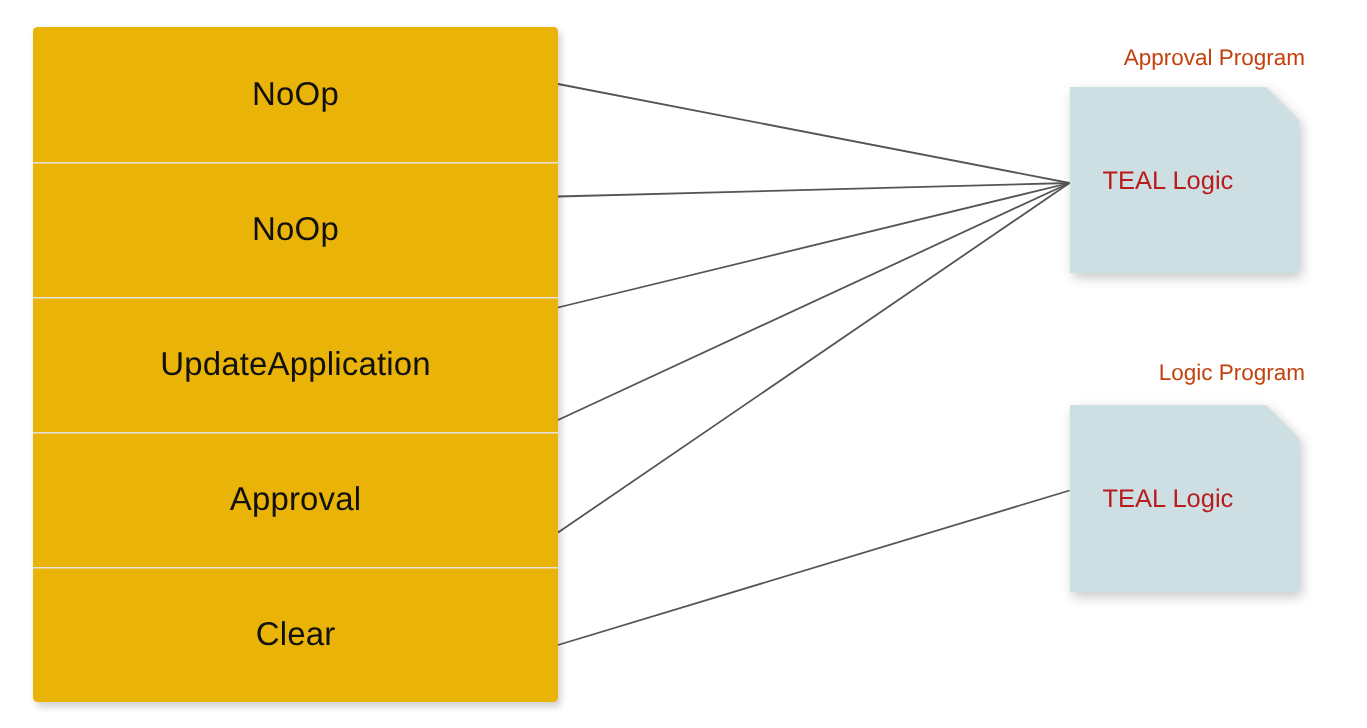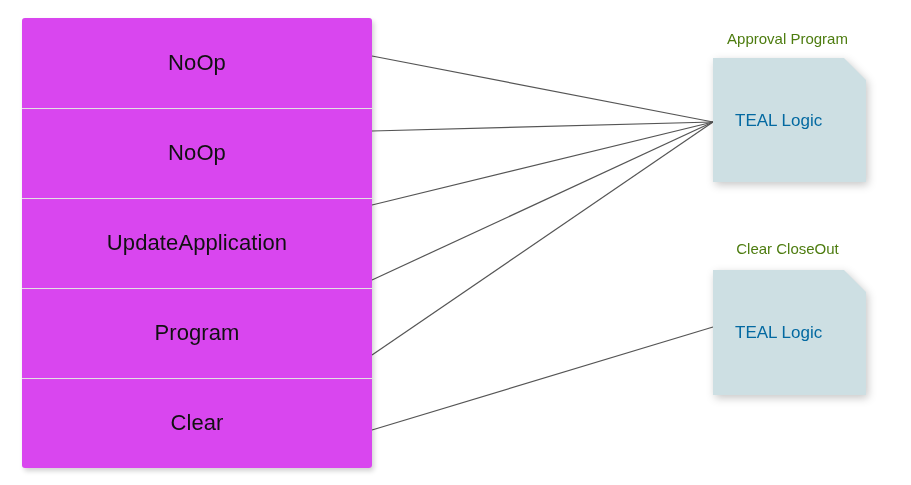--- a/index.html
+++ b/index.html
@@ -46,21 +46,21 @@
     box-shadow: 2px 3px 5px rgba(0,0,0,0.18);
     display: flex;
     flex-direction: column;
   }
   .oncomplete-row {
     flex: 1 1 0;
     display: flex;
     align-items: center;
     justify-content: center;
     position: relative;
-    background: #d946ef;
+    background: #eab308;
   }
   .oncomplete-row + .oncomplete-row::before {
     content: "";
     position: absolute;
     left: 0;
     right: 0;
     top: 0;
     height: 1px;
     background: #e2e2e2;
   }
@@ -80,42 +80,42 @@
   }
 
   
   .program-group {
     position: absolute;
   }
   .program-title {
     position: absolute;
     font-size: 15px;
     line-height: 1;
-    color: #4d7c0f;
+    color: #c2410c;
     white-space: nowrap;
-    text-align: center;
+    text-align: right;
   }
   .program-card {
     position: absolute;
     display: flex;
     align-items: center;
     filter: drop-shadow(2px 3px 4px rgba(0,0,0,0.22));
   }
   .program-card .card-shape {
     position: absolute;
     inset: 0;
     background: #cddfe3;
     -webkit-clip-path: polygon(0 0, calc(100% - 22px) 0, 100% 22px, 100% 100%, 0 100%);
     clip-path: polygon(0 0, calc(100% - 22px) 0, 100% 22px, 100% 100%, 0 100%);
   }
   .program-card .card-label {
     position: relative;
     font-size: 17px;
     line-height: 1;
-    color: #0369a1;
+    color: #b91c1c;
     padding-left: 22px;
     white-space: nowrap;
   }
 
   
   #approval-group { left: 705px; top: 28px; width: 175px; height: 160px; }
   #approval-title { left: 0px; top: 3px; width: 165px; }
   #approval-card  { left: 8px; top: 30px; width: 153px; height: 124px; }
 
   #clear-group { left: 705px; top: 238px; width: 175px; height: 165px; }
@@ -147,38 +147,38 @@
     <div class="oncomplete-row">
       <span class="oncomplete-label">NoOp</span>
     </div>
 
 
     <div class="oncomplete-row">
       <span class="oncomplete-label">UpdateApplication</span>
     </div>
 
     <div class="oncomplete-row">
-      <span class="oncomplete-label">Program</span>
+      <span class="oncomplete-label">Approval</span>
     </div>
 
     <div class="oncomplete-row">
       <span class="oncomplete-label">Clear</span>
     </div>
 
   </div>
 
   <div class="program-group" id="approval-group">
     <div class="program-title" id="approval-title">Approval Program</div>
     <div class="program-card" id="approval-card">
       <span class="card-shape"></span>
       <span class="card-label">TEAL Logic</span>
     </div>
   </div>
 
   <div class="program-group" id="clear-group">
-    <div class="program-title" id="clear-title">Clear CloseOut</div>
+    <div class="program-title" id="clear-title">Logic Program</div>
     <div class="program-card" id="clear-card">
       <span class="card-shape"></span>
       <span class="card-label">TEAL Logic</span>
     </div>
   </div>
 
 </div>
 
 </body></html>

